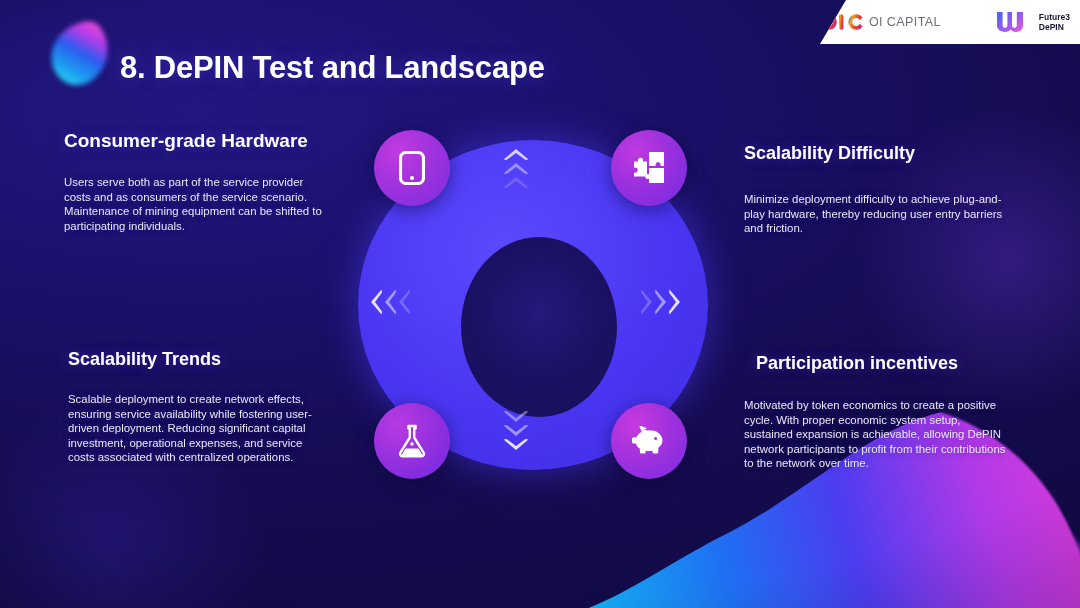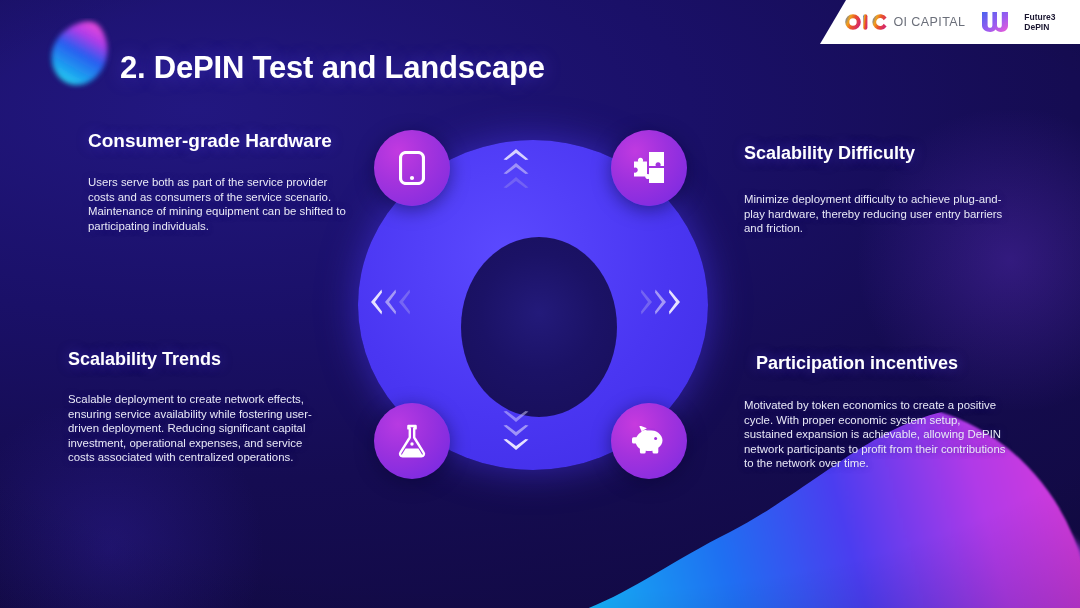--- a/index.html
+++ b/index.html
@@ -45,22 +45,22 @@
   .glow-bl{
     position:absolute; left:-60px; bottom:-80px; width:340px; height:280px;
     background:radial-gradient(circle, rgba(60,40,190,.30) 0%, rgba(30,20,110,0) 70%);
   }
 
   
   .banner{
     position:absolute; top:0; right:0; height:44px; width:260px;
     background:#ffffff;
     clip-path:polygon(26px 0, 100% 0, 100% 100%, 0 100%);
-    display:flex; align-items:center; justify-content:center;
-    padding-right:0; gap:16px;
+    display:flex; align-items:center; justify-content:space-between;
+    padding-right:10px; gap:16px;
   }
   .logo-oic{ display:flex; align-items:center; gap:5px; }
   .oic-mark{ display:block; }
   .oic-text{
     font-size:12.5px; letter-spacing:.4px; color:#6b6f7a; font-weight:400;
     white-space:nowrap;
   }
   .logo-f3{ display:flex; align-items:center; gap:15px; }
   .f3-text{
     font-size:8.5px; line-height:10px; font-weight:700; color:#1a1630; white-space:nowrap;
@@ -85,21 +85,21 @@
   .block{ position:absolute; }
   .blk-h{
     color:#ffffff; font-weight:700;
     text-shadow:0 0 12px rgba(80,60,220,.55);
   }
   .blk-b{
     color:#e9e9f6; font-size:11.4px; line-height:14.6px;
     text-shadow:0 0 6px rgba(40,30,140,.5);
   }
 
-  #blk-tl{ left:64px; top:129px; width:258px;margin-left:24px; }
+  #blk-tl{ left:64px; top:129px; width:258px; }
   #blk-tl .blk-h{ font-size:19px; line-height:24px; }
   #blk-tl .blk-b{ margin-top:22px; }
 
   #blk-bl{ left:68px; top:348px; width:256px; }
   #blk-bl .blk-h{ font-size:18px; line-height:22px; }
   #blk-bl .blk-b{ margin-top:22px; }
 
   #blk-tr{ left:744px; top:142px; width:262px; }
   #blk-tr .blk-h{ font-size:18px; line-height:22px; }
   #blk-tr .blk-b{ margin-top:28px; }
@@ -203,21 +203,21 @@
       <stop offset="78%" stop-color="#1d9ef0"></stop>
       <stop offset="100%" stop-color="#2ad6f0"></stop>
     </linearGradient>
     <filter id="fDrop" x="-40%" y="-40%" width="180%" height="180%">
       <feGaussianBlur stdDeviation="2.4"></feGaussianBlur>
     </filter>
   </defs>
   <path filter="url(#fDrop)" d="M58 9c7 10 9 22 6 33-3.5 13-15 25-29 25C22 67 12 57 10 44 8 30 15 17 27 10 38 3.5 51 0 58 9Z" fill="url(#gDrop)"></path>
 </svg>
 
-<div class="title">2. DePIN Test and Landscape</div>
+<div class="title">8. DePIN Test and Landscape</div>
 
 <div class="block" id="blk-tl">
   <div class="blk-h">Consumer-grade Hardware</div>
   <div class="blk-b">Users serve both as part of the service provider costs and as consumers of the service scenario. Maintenance of mining equipment can be shifted to participating individuals.</div>
 </div>
 
 <div class="block" id="blk-bl">
   <div class="blk-h">Scalability Trends</div>
   <div class="blk-b">Scalable deployment to create network effects, ensuring service availability while fostering user-driven deployment. Reducing significant capital investment, operational expenses, and service costs associated with centralized operations.</div>
 </div>

